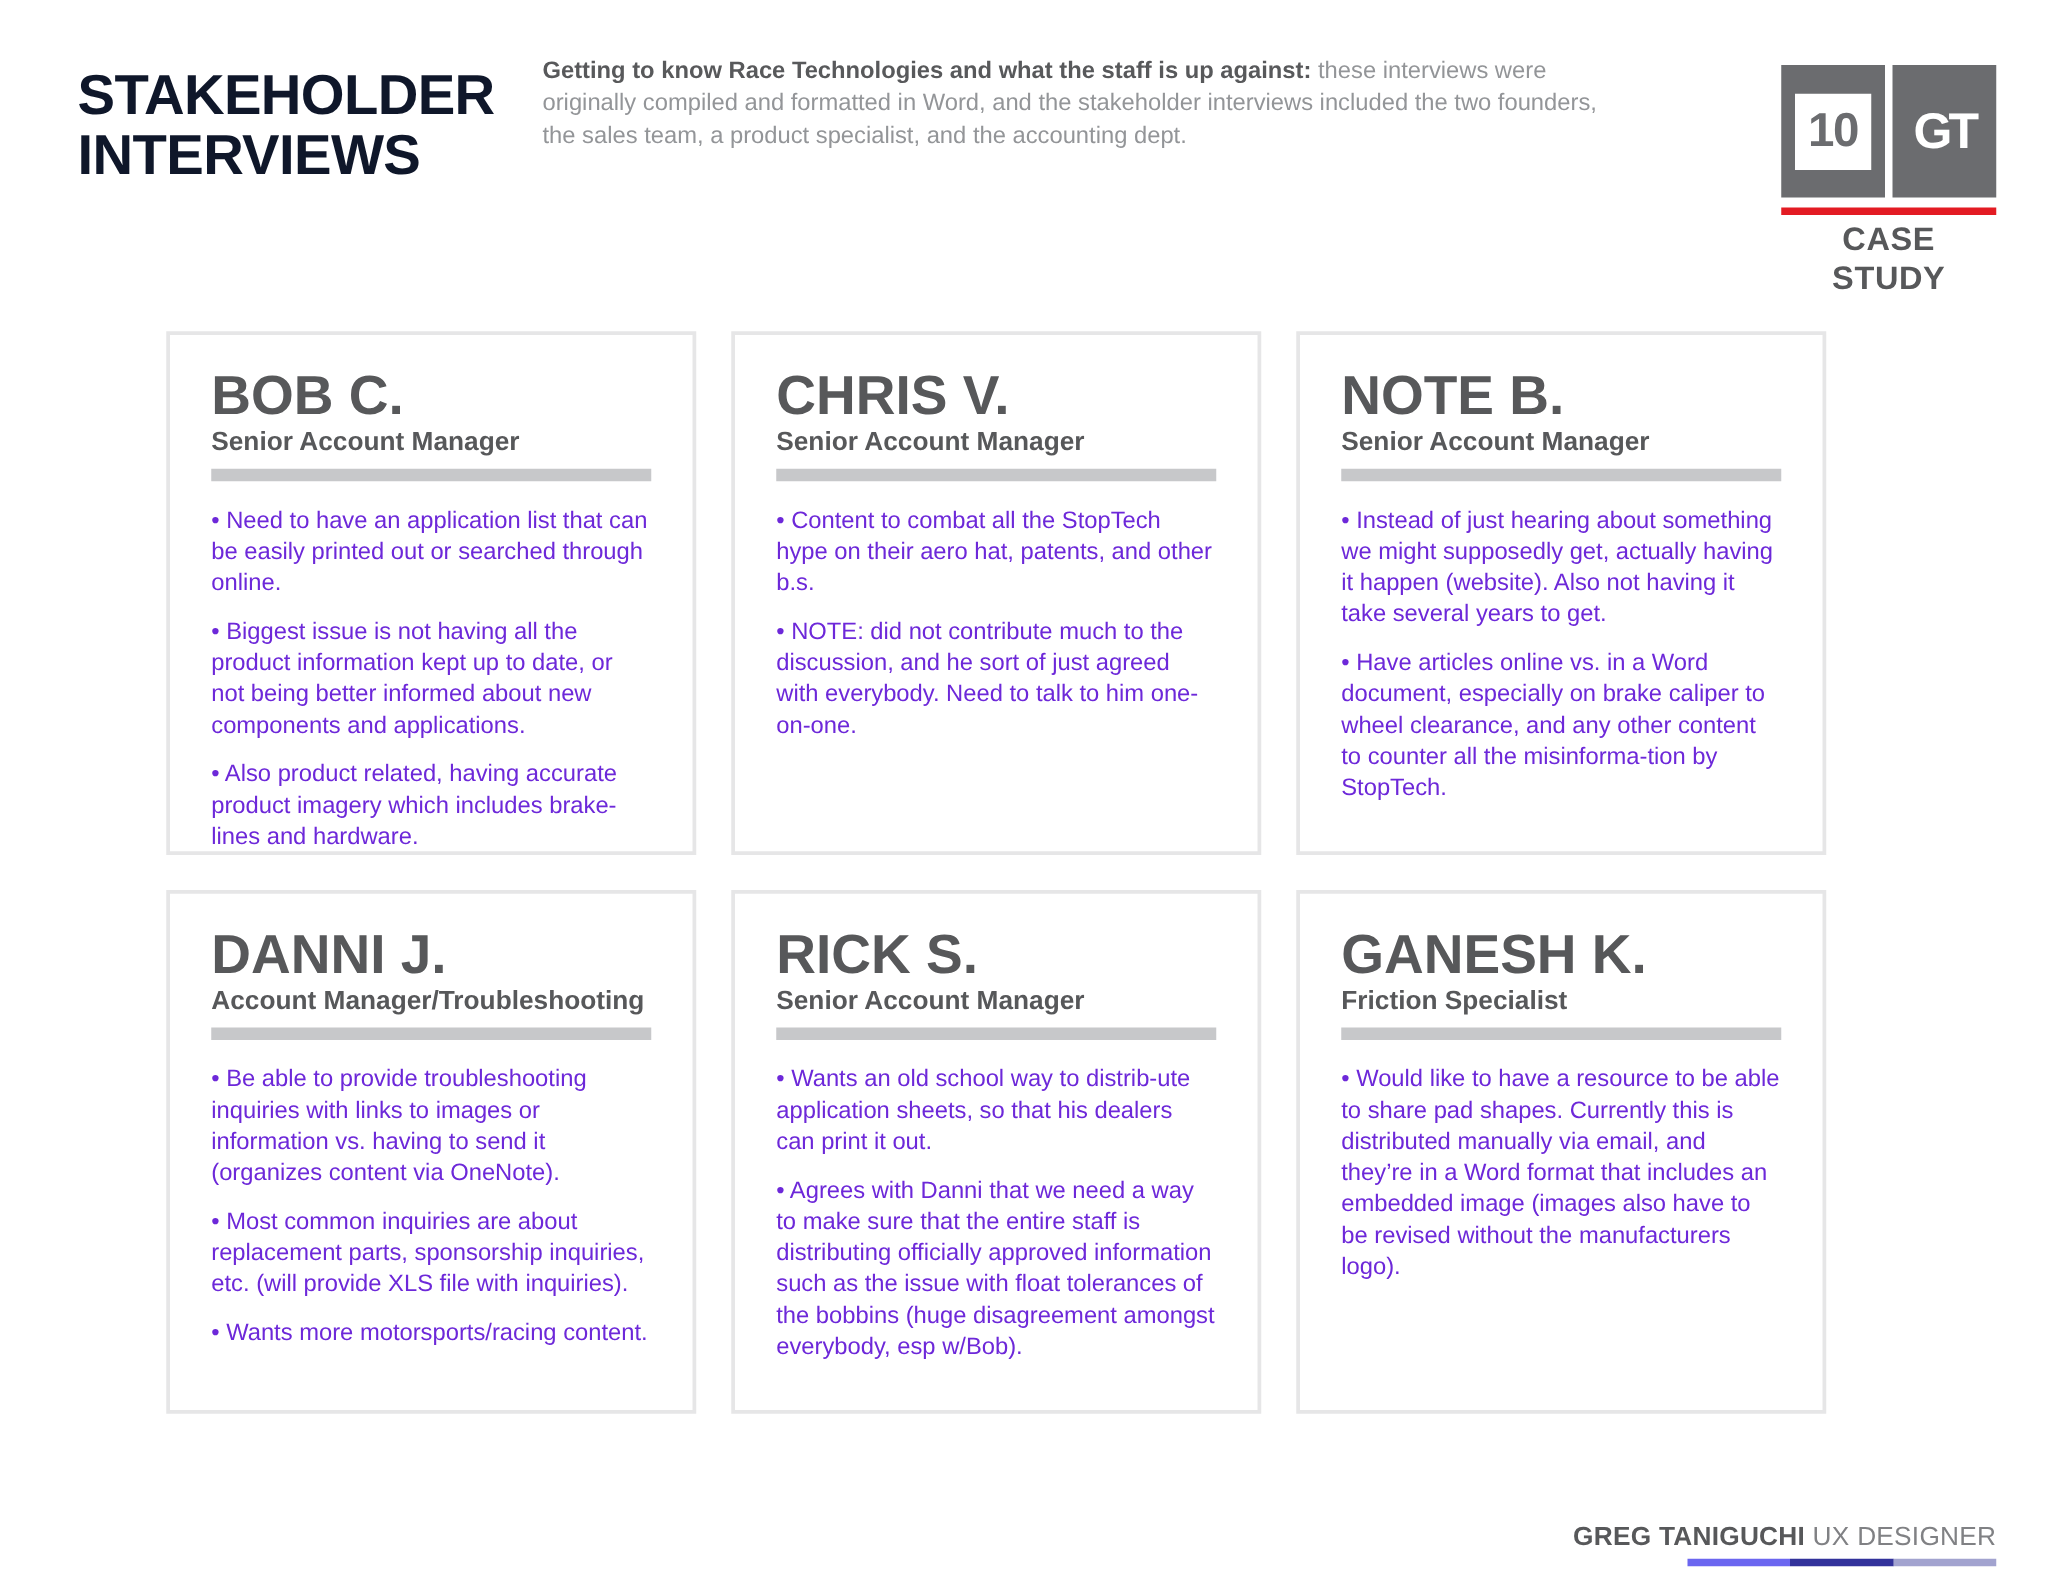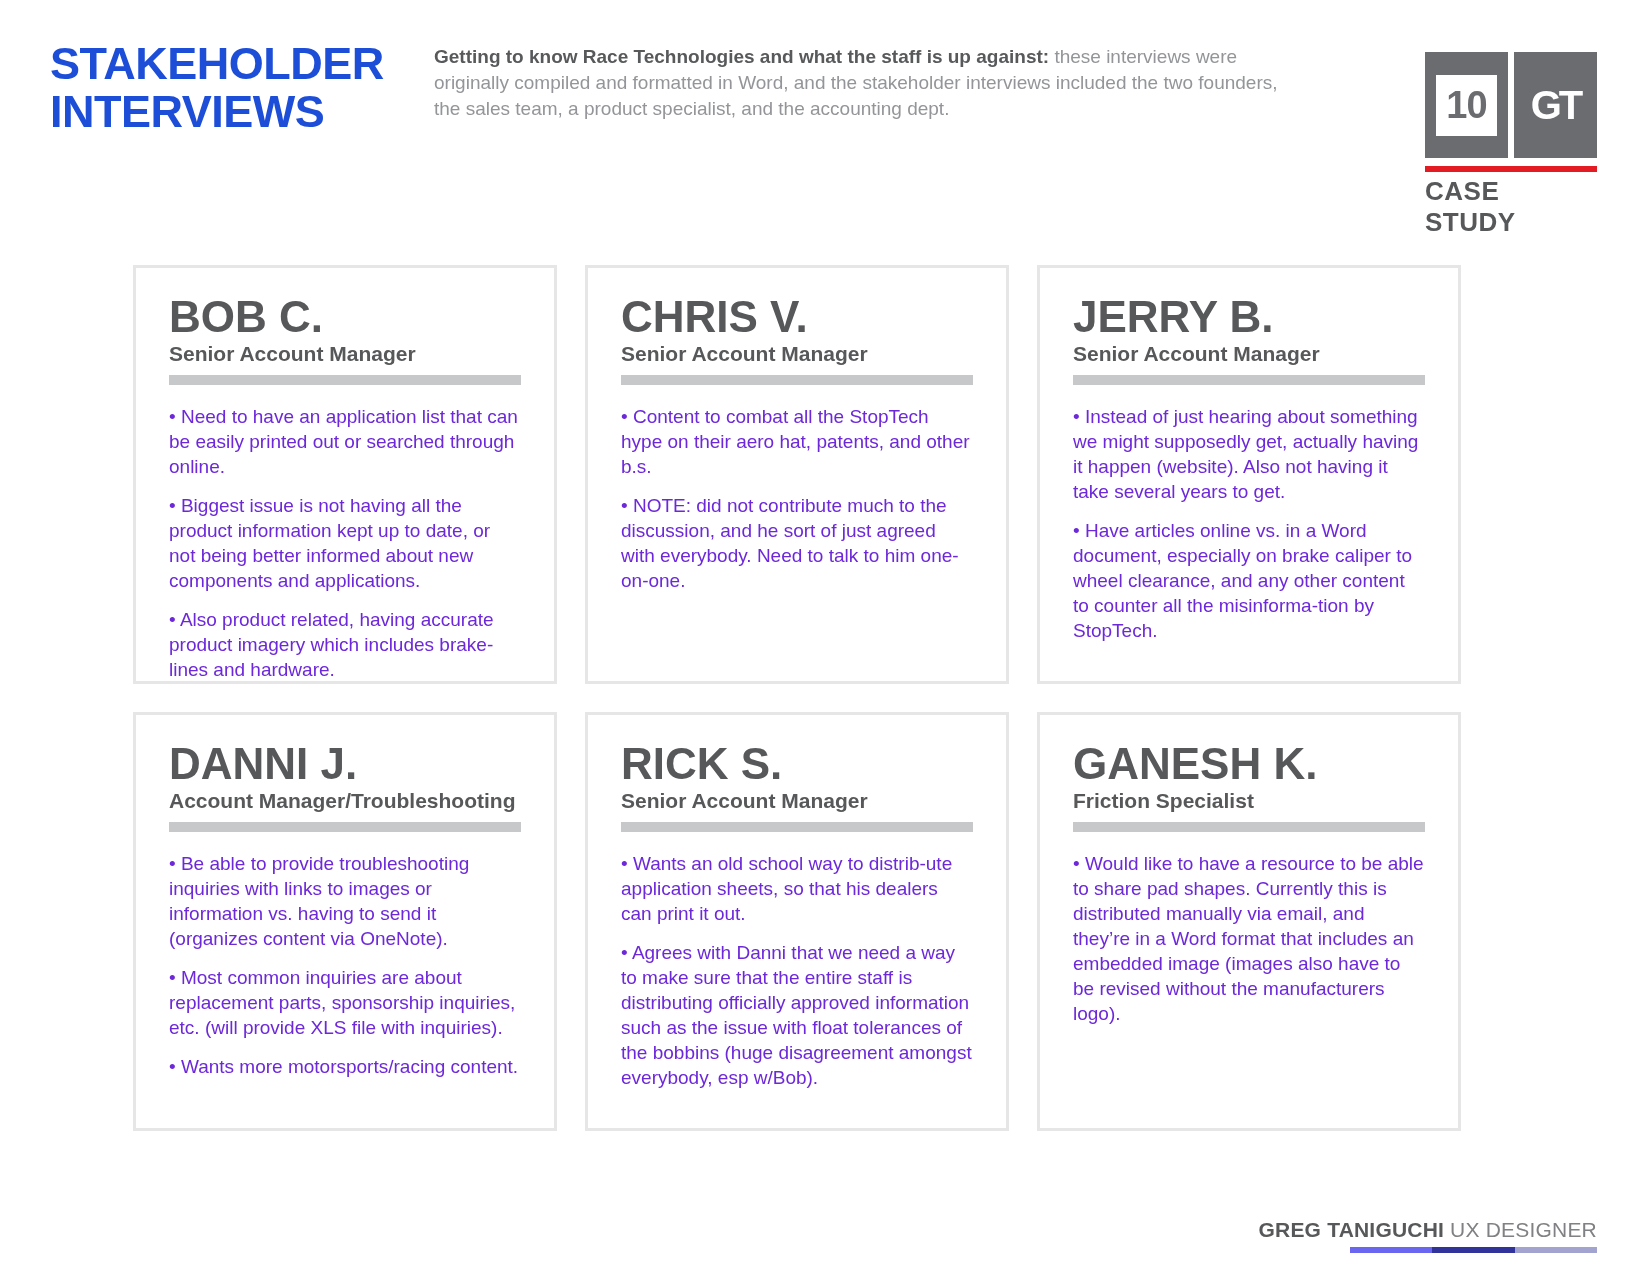--- a/index.html
+++ b/index.html
@@ -11,21 +11,21 @@
     position: relative;
     overflow: hidden;
   }
 
   
   .page-title {
     position: absolute; left: 50px; top: 40px;
     width: 380px;
     font-size: 45px; line-height: 48px;
     font-weight: 700; letter-spacing: -0.5px;
-    color: #1d4ed8; margin: 0;
+    color: #0f172a; margin: 12px;
   }
   .intro {
     position: absolute; left: 434px; top: 44px;
     width: 845px;
     font-size: 19px; line-height: 26px;
     color: #939598; margin: 0;
   }
   .intro b { color: #58595b; font-weight: 700; text-align: right; }
 
   
@@ -42,21 +42,21 @@
   }
   .sq-10 .inner span {
     font-size: 38px; font-weight: 700; color: #6b6c6f; letter-spacing: -1px;
   }
   .sq-gt span {
     font-size: 40px; font-weight: 700; color: #ffffff; letter-spacing: -3px;
   }
   .redline { height: 6px; background: #e31b23; margin-top: 8px; }
   .case-study {
     margin-top: 4px;
-    font-size: 26px; font-weight: 700; color: #57585a; letter-spacing: 0.5px;
+    font-size: 26px; font-weight: 700; color: #57585a; letter-spacing: 0.5px; text-align: center;
   }
 
   
   .grid {
     position: absolute; left: 133px; top: 265px;
     display: grid;
     grid-template-columns: repeat(3, 424px);
     grid-auto-rows: 419px;
     column-gap: 57px; row-gap: 64px; gap: 28px;
   }
@@ -136,21 +136,21 @@
 
   <section class="card">
     <h2>CHRIS V.</h2>
     <h3>Senior Account Manager</h3>
     <div class="divider"></div>
     <p class="bullet">• Content to combat all the StopTech hype on their aero hat, patents, and other b.s.</p>
     <p class="bullet">• NOTE: did not contribute much to the discussion, and he sort of just agreed with everybody. Need to talk to him one-on-one.</p>
   </section>
 
   <section class="card">
-    <h2>JERRY B.</h2>
+    <h2>NOTE B.</h2>
     <h3>Senior Account Manager</h3>
     <div class="divider"></div>
     <p class="bullet">• Instead of just hearing about something we might supposedly get, actually having it happen (website). Also not having it take several years to get.</p>
     <p class="bullet">• Have articles online vs. in a Word document, especially on brake caliper to wheel clearance, and any other content to counter all the misinforma-tion by StopTech.</p>
   </section>
 
   <section class="card">
     <h2>DANNI J.</h2>
     <h3>Account Manager/Troubleshooting</h3>
     <div class="divider"></div>

